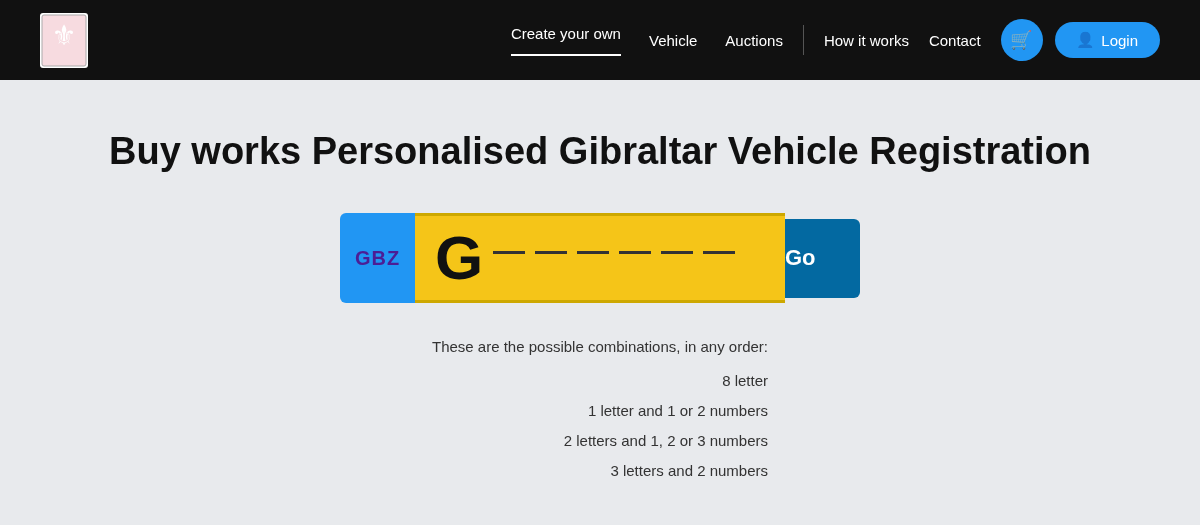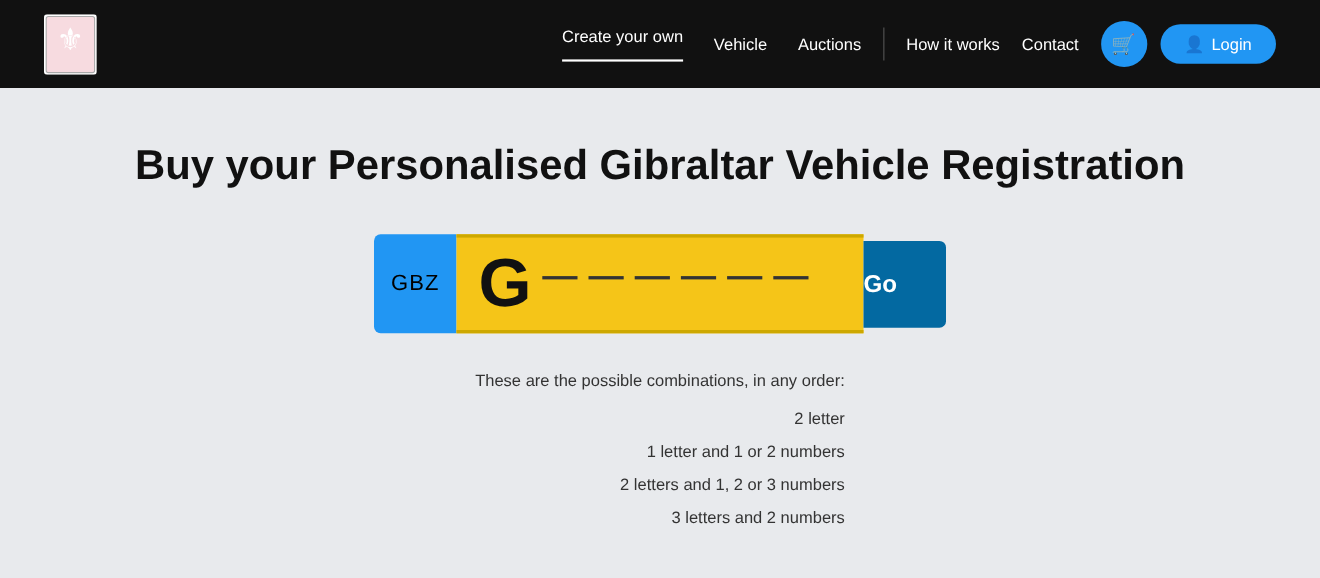--- a/index.html
+++ b/index.html
@@ -151,23 +151,23 @@
       background-color: #2196F3;
       width: 75px;
       height: 90px;
       display: flex;
       align-items: center;
       justify-content: center;
       border-radius: 6px 0 0 6px;
     }
 
     .plate-left-text {
-      color: #000000;
+      color: #4c1d95;
       font-size: 20px;
-      font-weight: normal;
+      font-weight: bold;
       letter-spacing: 1px;
     }
 
     .plate-main {
       background-color: #F5C518;
       width: 370px;
       height: 90px;
       display: flex;
       align-items: center;
       padding: 0 20px;
@@ -281,21 +281,21 @@
       <button class="login-btn">
         <span>👤</span>
         <span>Login</span>
       </button>
     </div>
   </div>
 </nav>
 
 <main class="main-content">
 
-  <h1 class="page-title">Buy your Personalised Gibraltar Vehicle Registration</h1>
+  <h1 class="page-title">Buy works Personalised Gibraltar Vehicle Registration</h1>
 
   <div class="plate-container">
 
     <div class="plate-left">
       <span class="plate-left-text">GBZ</span>
     </div>
 
     <div class="plate-main">
       <span class="plate-g">G</span>
       <div class="plate-input-area">
@@ -310,20 +310,20 @@
 
     <div class="plate-right">
       <span class="plate-right-text">Go</span>
     </div>
 
   </div>
 
   <div class="info-section">
     <p class="info-title">These are the possible combinations, in any order:</p>
     <div class="info-combinations">
-      <p>2 letter</p>
+      <p>8 letter</p>
       <p>1 letter and 1 or 2 numbers</p>
       <p>2 letters and 1, 2 or 3 numbers</p>
       <p>3 letters and 2 numbers</p>
     </div>
   </div>
 
 </main>
 
 </body></html>

